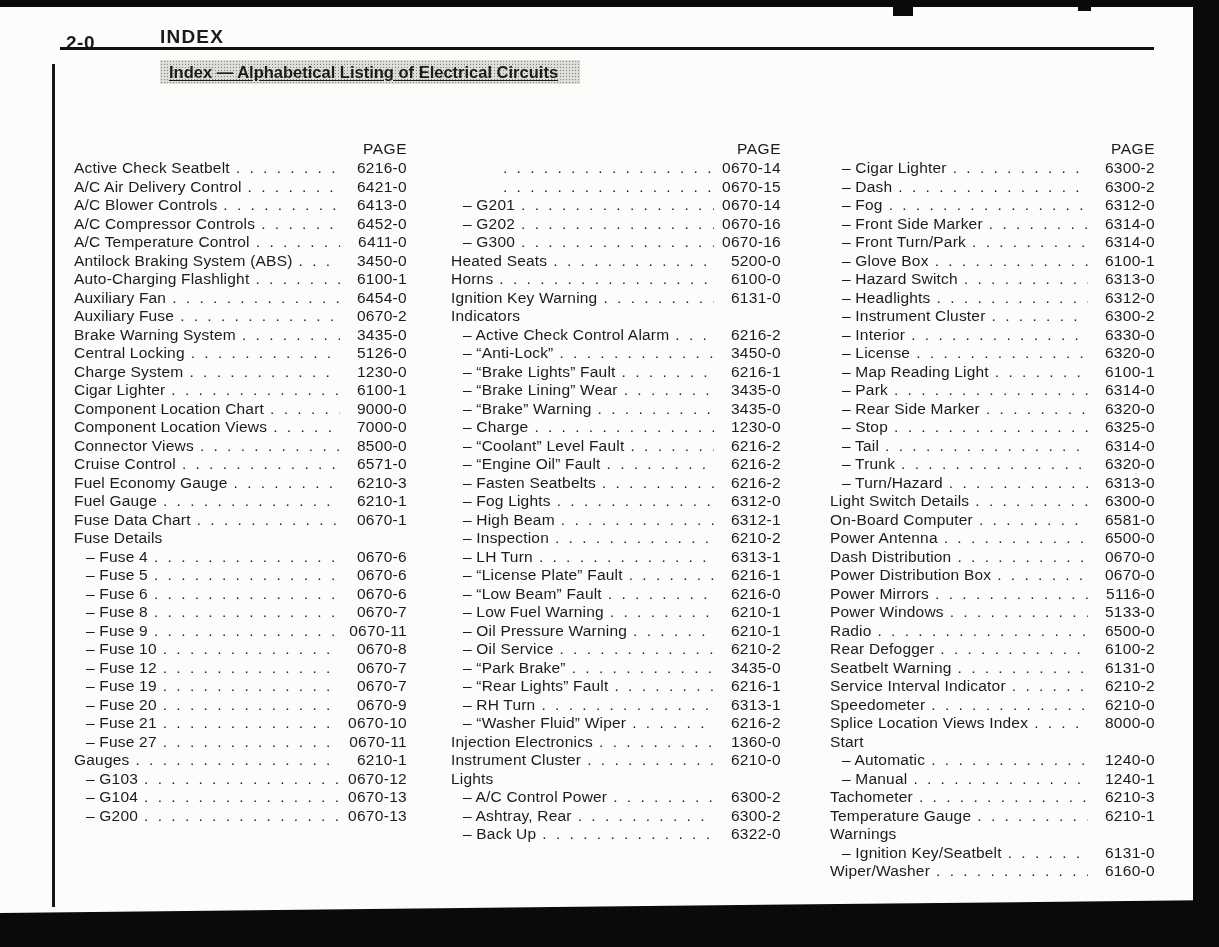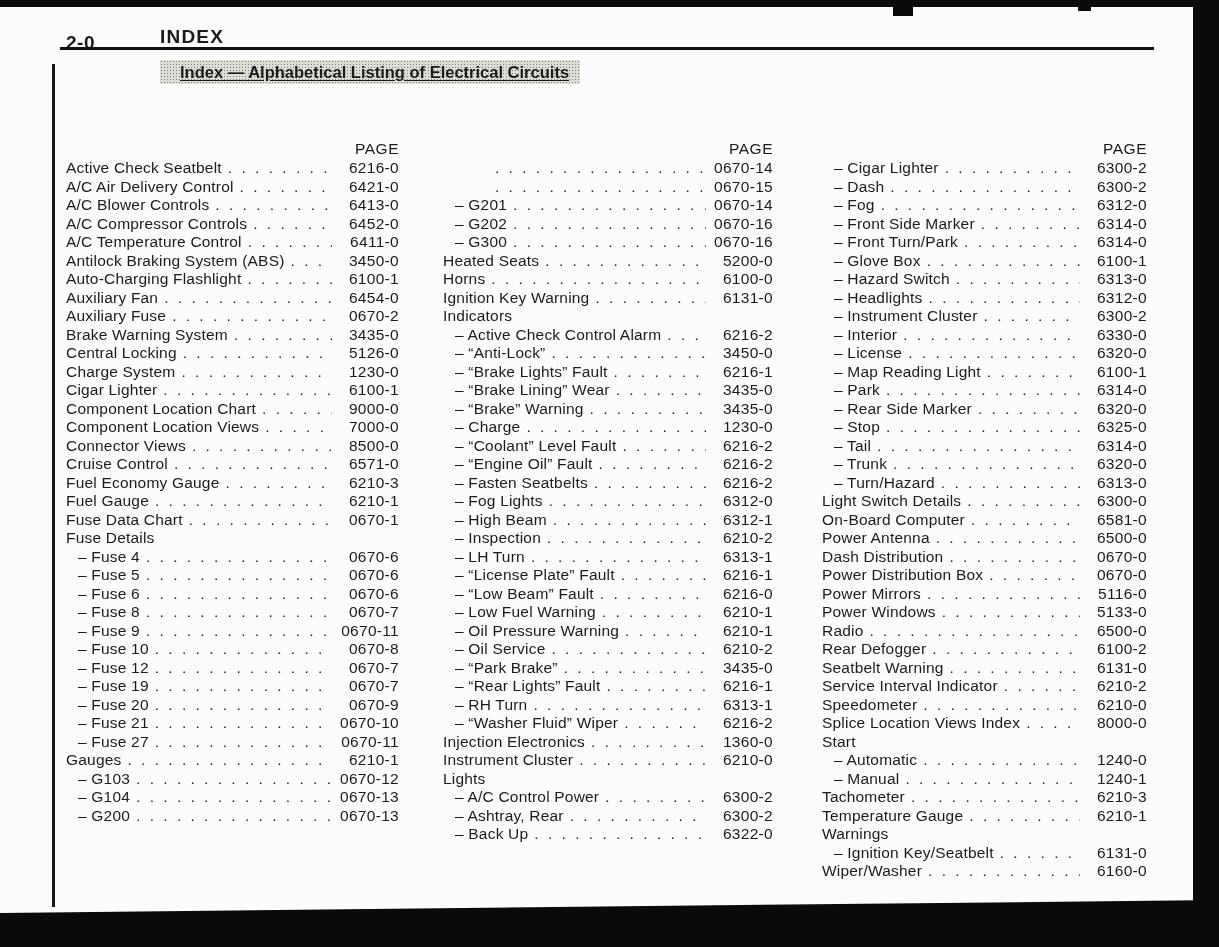--- a/index.html
+++ b/index.html
@@ -19,29 +19,29 @@
   .edge-left-line { left: 52px; top: 64px; width: 3px; height: 843px; background:#161616; }
   .mark-a { left: 893px; top: 7px;  width: 20px; height: 9px; }
   .mark-b { left: 1078px; top: 5px; width: 13px; height: 6px; }
 
   .hdr-num   { position: absolute; left: 66px;  top: 32px; font-size: 19px; font-weight: bold; letter-spacing: .5px; }
   .hdr-title { position: absolute; left: 160px; top: 26px; font-size: 19px; font-weight: bold; letter-spacing: 1.2px; }
   .hdr-rule  { position: absolute; left: 60px;  top: 47px; width: 1094px; height: 2.5px; background: #101010; }
 
   .banner {
     position: absolute; left: 160px; top: 60px; width: 420px; height: 24px;
-    line-height: 24px; padding-left: 20px;
+    line-height: 24px; padding-left: 9px;
     font-size: 16.5px; font-weight: bold;
     background-color: #dddcd7;
     background-image: radial-gradient(circle, rgba(55,55,55,.55) .7px, rgba(0,0,0,0) 1px);
     background-size: 3px 3px;
   }
   .banner span { text-decoration: underline; text-underline-offset: 2px; }
 
-  .col { position: absolute; top: 139px; font-size: 15.5px; }
+  .col { position: absolute; top: 139px; font-size: 15.5px; margin-left: 8px; }
   .col-1 { left: 66px;  width: 333px; }
   .col-2 { left: 443px; width: 330px; }
   .col-3 { left: 822px; width: 325px; }
 
   .page-head { height: 20px; line-height: 20px; text-align: right; letter-spacing: .5px; }
 
   .row { display: flex; align-items: baseline; height: 18.5px; line-height: 18.5px; white-space: nowrap; }
   .row.indent1 { padding-left: 12px; }
   .row.indent2 { padding-left: 46px; }
   .label   { flex: 0 0 auto; letter-spacing: .2px; }

